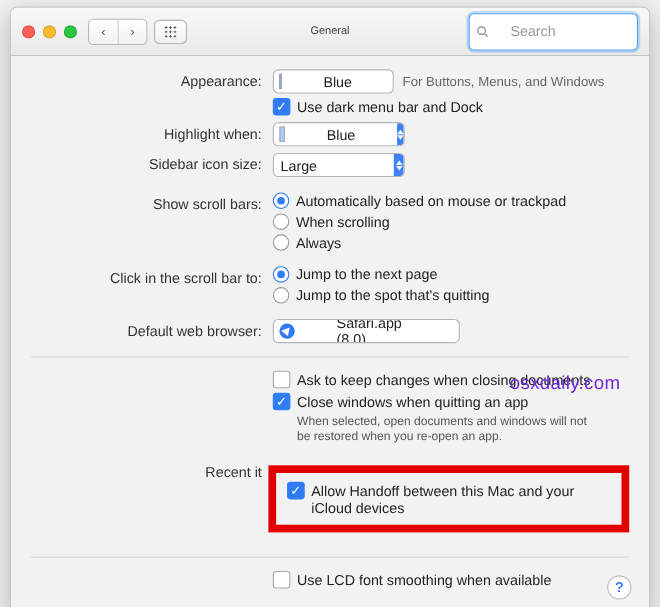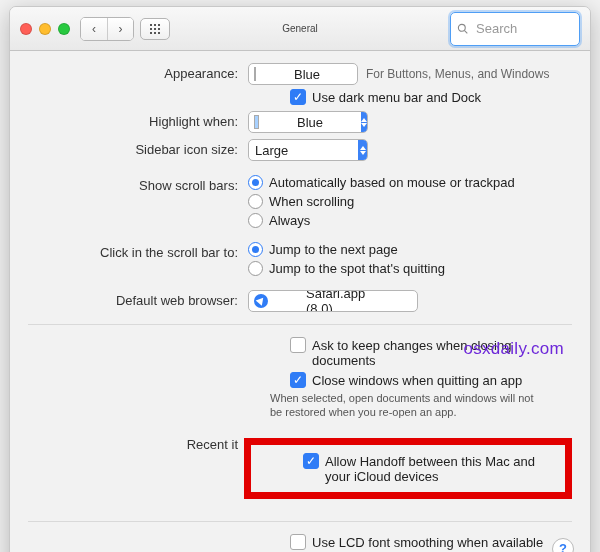--- a/index.html
+++ b/index.html
@@ -46,22 +46,22 @@
     width:30px; height:22px; border:1px solid #b5b5b5; border-radius:5px;
     display:flex; align-items:center; justify-content:center; background:linear-gradient(#fff,#f0f0f0);
   }
   .grid-icon {
     width:12px; height:12px;
     background:
       radial-gradient(#555 1px, transparent 1px) 0 0/4px 4px;
   }
   .title { position:absolute; left:0; right:0; text-align:center; font-size:10px; color:#444; pointer-events:none; }
   .search {
-    margin-left:auto; display:flex; align-items:center; gap:8px;
-    width:130px; height:22px; border:1px solid #4f9ef5; outline:2px solid rgba(79,158,245,0.35); outline-offset:0;
+    margin-left:auto; display:flex; align-items:center; gap:20px;
+    width:154px; height:22px; border:1px solid #4f9ef5; outline:2px solid rgba(79,158,245,0.35); outline-offset:0;
     border-radius:5px; background:#fff; padding:16px 6px; color:#888;
   }
   .search svg { width:11px; height:11px; }
 
   .content { padding: 12px 18px 18px; background:#f2f2f2; position:relative; }
   .row { display:flex; align-items:flex-start; margin-bottom:6px; }
   .row.gap { margin-top:14px; }
   .lab { width:220px; text-align:right; padding-right:10px; padding-top:3px; color:#333; }
   .val { flex:1; display:flex; flex-direction:column; gap:4px; }
   .hline { display:flex; align-items:center; gap:8px; flex-wrap:wrap; }
@@ -83,21 +83,21 @@
   .swatch.lightblue { background:#a8d1ff; }
   .hint { color:#666; font-size:12px; }
   .small { font-size:11px; color:#555; line-height:1.25; padding-left:22px; max-width:290px; }
 
   .check {
     width:16px; height:16px; border:1px solid #aaa; border-radius:3px; background:#fff;
     display:inline-flex; align-items:center; justify-content:center; flex-shrink:0;
   }
   .check.on { background:#2f7cf6; border-color:#2f7cf6; }
   .check.on::after { content:"✓"; color:#fff; font-size:12px; line-height:1; }
-  .chk-row { display:flex; align-items:flex-start; gap:6px;margin-left:42px; }
+  .chk-row { display:flex; align-items:flex-start; gap:6px; }
   .chk-label { padding-top:1px; }
 
   .radio {
     width:15px; height:15px; border:1px solid #999; border-radius:50%; background:#fff;
     display:inline-flex; align-items:center; justify-content:center; flex-shrink:0;
   }
   .radio.on { border-color:#2f7cf6; }
   .radio.on::after { content:""; width:7px; height:7px; border-radius:50%; background:#2f7cf6; }
   .rad-row { display:flex; align-items:center; gap:6px; }
 

